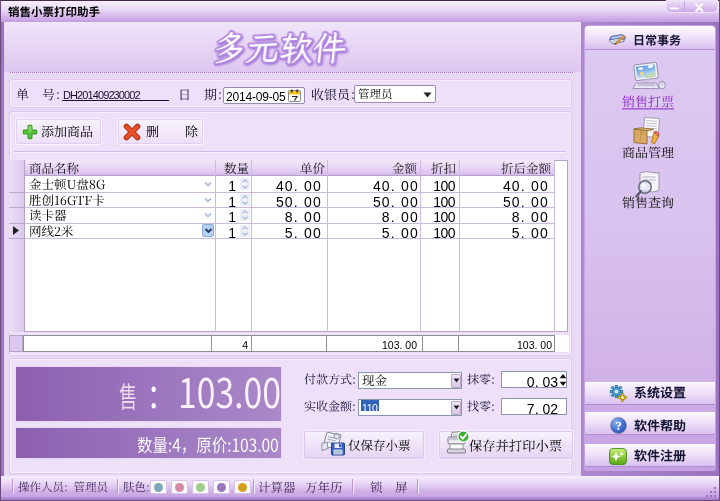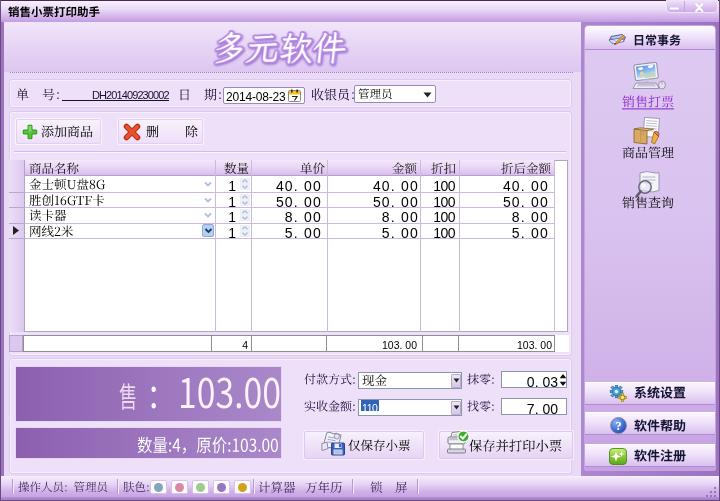--- a/index.html
+++ b/index.html
@@ -34,26 +34,26 @@
 <div style="position:absolute;left:211.0px;top:28.1px;line-height:0;transform:skewX(-6deg);filter:drop-shadow(1px 1px 1px #9a6ad0);"><svg class="" style="" width="138" height="38" viewBox="0 0 138 38">
         <path transform="translate(2,31.9)" d="M17.1 -9.7 26 -10.1Q25 -8.8 23.6 -7.6Q22.3 -6.3 20.9 -5.2Q20.1 -5.8 19.1 -6.6Q18.1 -7.3 17.3 -7.8Q16.5 -8.3 16.1 -8.3Q15.7 -8.3 15.4 -8Q15.1 -7.7 14.9 -7.3Q14.7 -7 14.7 -6.9Q14.7 -6.5 15.2 -6.2Q16.2 -5.6 17.2 -4.9Q18.2 -4.2 18.8 -3.7Q15.9 -1.8 12.5 -0.4Q9.1 1 4.9 2.1Q4 2.3 4 2.8Q4 3.3 4.9 3.3Q5.1 3.3 5.2 3.3Q21.5 0.9 29.1 -9.8Q29.2 -9.9 29.4 -10.1Q29.7 -10.3 29.7 -10.7Q29.7 -11.2 29.3 -11.6Q28.9 -12 28.3 -12.3Q27.8 -12.5 27.3 -12.5H27.2L19.8 -12.1Q19.9 -12.1 20.3 -12.6Q20.8 -13 21.2 -13.5Q21.3 -13.7 21.3 -13.9Q21.3 -14.3 20.9 -14.8Q20.4 -15.3 19.9 -15.6Q19.3 -16 19 -16Q19 -16 18.9 -16Q20.2 -16.8 21.4 -17.8Q23.8 -19.8 25.8 -22.3Q26 -22.5 26.2 -22.7Q26.5 -22.9 26.5 -23.3Q26.5 -23.7 26.1 -24.1Q25.7 -24.5 25.2 -24.8Q24.7 -25.1 24.2 -25.1H24L17.5 -24.6L17.7 -24.8Q18.1 -25.2 18.4 -25.5Q18.7 -25.9 18.7 -26.1Q18.7 -26.5 18.3 -27Q17.8 -27.5 17.3 -27.8Q16.8 -28.2 16.4 -28.2Q15.7 -28.2 15.7 -27.3V-27.2Q15.7 -26.5 15.3 -26Q13.2 -23.7 10.9 -22Q8.7 -20.2 5.7 -18.5Q5 -18.1 5 -17.7Q5 -17.3 5.6 -17.3Q5.9 -17.3 7 -17.7Q8 -18.2 9.5 -18.9Q10.9 -19.6 12.3 -20.5Q13.7 -21.3 14.8 -22.1L22.7 -22.7Q21.9 -21.6 20.5 -20.4Q19.2 -19.2 17.9 -18.3Q17.3 -18.7 16.4 -19.4Q15.5 -20 14.8 -20.5Q14 -21 13.6 -21Q13.2 -21 12.9 -20.6Q12.6 -20.3 12.5 -19.9Q12.4 -19.6 12.4 -19.5Q12.4 -19.1 12.9 -18.9Q13.7 -18.4 14.5 -17.8Q15.3 -17.2 15.8 -16.8Q13.4 -15 10.6 -13.6Q7.8 -12.2 4.3 -10.9Q3.5 -10.6 3.5 -10.1Q3.5 -9.7 4.2 -9.7L5.2 -9.9Q6.3 -10.1 8 -10.7Q9.7 -11.2 12 -12.2Q14.2 -13.1 16.6 -14.5Q17.5 -15 18.5 -15.7Q18.4 -15.5 18.4 -15.1Q18.3 -14.2 17.9 -13.8Q15.5 -11.3 12.8 -9.3Q10 -7.3 6.9 -5.5Q6.3 -5.1 6.3 -4.7Q6.3 -4.3 6.8 -4.3Q7.1 -4.3 8.2 -4.7Q9.4 -5.2 10.9 -6Q12.4 -6.7 14 -7.7Q15.7 -8.7 17.1 -9.7Z M53.7 -2.3V-2.4L53.9 -13.9L63 -14.4Q63.4 -14.4 63.7 -14.5Q64 -14.7 64 -15Q64 -15.4 63.6 -15.9Q63.2 -16.4 62.7 -16.7Q62.2 -17 61.9 -17Q61.8 -17 61.7 -17Q61.6 -17 61.5 -17Q60.8 -16.7 60 -16.7L38.6 -15.6H38.2Q37.9 -15.6 37.5 -15.6Q37.1 -15.6 36.7 -15.8H36.5Q36 -15.8 36 -15.4Q36 -15.3 36.2 -14.7Q36.4 -14.2 36.9 -13.6Q37.4 -13.2 38.3 -13.2Q38.5 -13.2 38.8 -13.2Q39.1 -13.2 39.5 -13.2L45.2 -13.5Q44.4 -9.7 43.1 -6.9Q41.7 -4.1 39.7 -2.1Q37.7 0 34.8 1.7Q33.9 2.1 33.9 2.6Q33.9 3 34.4 3Q34.8 3 35.2 2.8Q38.8 1.6 41.4 -0.5Q43.9 -2.6 45.5 -5.8Q47.2 -9.1 48 -13.6L51.3 -13.8L51.1 -2V-1.9Q51.1 -0.4 51.6 0.4Q52.2 1.2 53.2 1.6Q54.2 1.9 55.3 2Q56.4 2 57.5 2Q59.8 2 61.1 1.8Q62.4 1.6 63.2 1.1Q63.9 0.6 64.2 0Q64.4 -0.6 64.5 -1.4Q64.7 -3.6 64.7 -5.8Q64.7 -6.4 64.7 -7.1Q64.7 -7.9 64.5 -8.4Q64.4 -9 64 -9Q63.7 -9 63.4 -8.6Q63.2 -8.2 63.1 -7.4Q62.7 -4.7 62.4 -3.4Q62 -2 61.7 -1.5Q61.4 -1.1 60.9 -1Q60.1 -0.8 59.2 -0.7Q58.3 -0.6 57.3 -0.6Q55.5 -0.6 54.6 -0.9Q53.7 -1.2 53.7 -2.3ZM43.4 -21.2 58.8 -22.1Q59.2 -22.1 59.5 -22.3Q59.8 -22.4 59.8 -22.8Q59.8 -23.1 59.4 -23.5Q59.1 -23.9 58.6 -24.3Q58.1 -24.7 57.7 -24.7Q57.5 -24.7 57.4 -24.7Q57.1 -24.5 56.7 -24.5Q56.3 -24.4 55.9 -24.3L42.7 -23.5H42.2Q41.9 -23.5 41.5 -23.5Q41.2 -23.6 40.8 -23.7Q40.7 -23.7 40.5 -23.7Q40.1 -23.7 40.1 -23.3Q40.1 -22.8 40.5 -22.2Q41 -21.6 41.3 -21.4Q41.5 -21.2 42.1 -21.1H42.4Q42.6 -21.1 42.9 -21.1Q43.1 -21.1 43.4 -21.2Z M77.8 3.7Q78.6 3.7 78.6 2.7L78.7 -4.7Q78.7 -4.7 83.4 -7Q84.5 -7.5 84.5 -8Q84.5 -8.4 83.7 -8.4Q83.2 -8.4 81.9 -8Q80.8 -7.5 78.7 -6.9L78.7 -11Q81.9 -11.3 82.2 -11.5Q82.5 -11.6 82.5 -12.1Q82.5 -12.7 81.7 -13.3Q81.3 -13.7 81 -13.7Q80.6 -13.7 80.4 -13.5Q80 -13.4 78.7 -13.3L78.7 -16.1Q78.7 -17.1 77.2 -17.5Q76.7 -17.6 76.3 -17.6Q75.8 -17.6 75.8 -17.1Q75.8 -16.9 76.1 -16.5Q76.3 -16.1 76.3 -15.5V-13.1L73.2 -12.9Q75.4 -17.9 75.9 -19.6L82.5 -20Q83.5 -20 83.5 -20.6Q83.5 -21.2 82.4 -21.9Q82 -22.2 81.6 -22.2Q81.3 -22.2 80.9 -22.1Q80.5 -21.9 80 -21.9L76.4 -21.7Q77.2 -24.2 77.4 -24.7Q77.6 -25.1 77.6 -25.4Q77.6 -26.1 76.4 -26.7Q75.7 -27 75.4 -27Q74.6 -27 74.6 -26.3Q74.6 -26.1 74.7 -25.8Q74.9 -25.5 74.9 -25.3Q74.9 -25.1 73.8 -21.6L70.6 -21.5Q70 -21.5 69.6 -21.6L69.3 -21.6Q68.8 -21.6 68.8 -21.2Q68.8 -21 69.1 -20.5Q69.3 -20 69.6 -19.7Q70 -19.3 70.9 -19.3L73.3 -19.4Q72.6 -16.9 70.2 -11.9Q70.2 -11.7 70.1 -11.6Q70.1 -11.5 70.1 -11.4Q70.1 -10.3 71.5 -10.3Q72.7 -10.5 76.3 -10.8V-6.2Q71.6 -4.9 70.5 -4.7Q69.4 -4.5 68.7 -4.5Q68.1 -4.5 68 -4.1Q68 -3.7 68.9 -2.8Q69.7 -1.9 70.4 -1.9Q71.5 -1.9 76.3 -3.8V-0.4Q76.3 0.6 76.1 1.5Q76.1 1.9 76.1 2.3Q76.1 2.8 76.5 3.2Q77 3.5 77.3 3.6Q77.7 3.7 77.8 3.7ZM80.5 3.3Q81 3.3 82.1 2.6Q83.3 1.8 84.8 0.4Q88.4 -3.1 89.8 -7.4Q92.4 -1.8 97.2 2.9Q97.4 3.1 97.6 3.2Q97.7 3.3 97.9 3.3Q98 3.3 98.5 3.1Q98.9 3 99.4 2.7Q99.8 2.4 99.8 2Q99.8 1.7 99.2 1.2Q93.7 -3.6 90.6 -10.8Q90.7 -11.5 90.8 -12.3Q90.9 -13.1 91 -13.6Q91.1 -14.1 91.1 -14.3Q91.1 -14.9 90.5 -15.3Q89.6 -15.8 88.7 -15.8Q88.1 -15.8 88.1 -15.3Q88.1 -15.2 88.2 -14.8Q88.4 -14.4 88.4 -13.5Q87.8 -5.9 82.7 -0.3Q81.5 1.1 80.8 1.7Q80 2.4 80 2.9Q80 3.3 80.5 3.3ZM83.3 -11.1Q83.9 -11.1 85.7 -14Q86.6 -15.6 87.4 -17.5L94.7 -18Q94.2 -16.4 93.3 -14.3Q92.9 -13.5 92.9 -13.1Q92.9 -12.5 93.3 -12.5Q94.3 -12.5 97.1 -17.5Q97.6 -18.3 97.8 -18.5Q98 -18.8 98 -19.1Q98 -19.5 97.5 -20Q97.1 -20.5 96.2 -20.5Q95.9 -20.5 95.7 -20.4L88.3 -19.9Q89.1 -22 89.6 -23.7Q90 -25.5 90 -25.7Q90 -26.6 88.6 -27Q88 -27.2 87.6 -27.2Q87 -27.2 87 -26.7L87.2 -25.6Q87.2 -24.9 86.1 -20.9Q85.5 -19 84.8 -16.8Q84 -14.6 83.5 -13.3Q82.9 -12 82.9 -11.7Q82.9 -11.1 83.3 -11.1Z M106.3 -14.3 106.2 -0.7Q106.2 0.2 106 1.3Q105.9 1.4 105.9 1.6Q105.9 2.1 106.3 2.5Q106.6 2.9 107.1 3.1Q107.6 3.3 107.9 3.3Q108.7 3.3 108.7 2.4V-17.6Q109.5 -18.8 110.2 -20.1Q110.9 -21.3 111.4 -22.4Q112 -23.6 112.3 -24.3Q112.7 -25.1 112.7 -25.4Q112.7 -25.9 112.1 -26.3Q111.6 -26.7 111 -26.9Q110.4 -27.1 110.1 -27.1Q109.6 -27.1 109.6 -26.6Q109.6 -26.5 109.6 -26.5Q109.6 -26.5 109.6 -26.4Q109.7 -26.2 109.7 -26.1Q109.7 -26 109.7 -25.8Q109.7 -25.3 109.1 -23.8Q108.5 -22.3 107.3 -20.2Q106.2 -18.1 104.6 -15.7Q103 -13.3 101 -10.9Q100.6 -10.3 100.6 -9.9Q100.6 -9.5 101 -9.5Q101.4 -9.5 102.3 -10.3Q103.3 -11 104.4 -12.2Q105.6 -13.4 106.3 -14.3ZM122.4 -8.9 131.9 -9.4Q132.3 -9.4 132.6 -9.5Q132.9 -9.7 132.9 -10Q132.9 -10.4 132.5 -10.9Q132.1 -11.4 131.7 -11.7Q131.2 -12 130.9 -12Q130.7 -12 130.6 -11.9Q130.2 -11.8 129.8 -11.8Q129.4 -11.8 129 -11.7L122.4 -11.4V-17.4L128.7 -17.7Q129 -17.8 129.3 -17.9Q129.6 -18.1 129.6 -18.4Q129.6 -18.7 129.2 -19.1Q128.9 -19.5 128.4 -19.9Q128 -20.2 127.5 -20.2Q127.3 -20.2 127.2 -20.2Q126.7 -20 126 -19.9L122.4 -19.7V-26.4Q122.4 -26.9 122 -27.2Q121.6 -27.4 121.1 -27.6Q120.6 -27.7 120.3 -27.8L119.9 -27.8Q119.3 -27.8 119.3 -27.4Q119.3 -27.2 119.5 -26.9Q119.9 -26.3 119.9 -25.5V-19.6L116.7 -19.3Q116.8 -19.5 117.1 -20.2Q117.4 -20.9 117.6 -21.5Q117.9 -22.1 117.9 -22.2Q117.9 -22.7 117.3 -23.1Q116.8 -23.6 116.2 -23.9Q115.6 -24.3 115.2 -24.3Q114.7 -24.3 114.7 -23.7Q114.7 -23.7 114.7 -23.6Q114.8 -23.6 114.8 -23.5Q114.8 -23.3 114.8 -23.1Q114.8 -23 114.8 -22.8Q114.8 -22 114.5 -20.8Q114.2 -19.6 113.6 -18.3Q113.1 -16.9 112.5 -15.7Q111.9 -14.4 111.4 -13.5Q111 -12.9 111 -12.5Q111 -12.1 111.4 -12.1Q111.5 -12.1 112 -12.4Q112.5 -12.7 113.4 -13.8Q114.3 -14.8 115.5 -17L119.9 -17.2V-11.3L112.1 -10.9H111.9Q111.6 -10.9 111.2 -11Q110.8 -11.1 110.4 -11.2Q110.3 -11.3 110.2 -11.3Q109.8 -11.3 109.8 -10.9Q109.8 -10.7 110 -10.3Q110.1 -9.9 110.5 -9.3Q110.9 -8.7 111.4 -8.6Q111.9 -8.5 112 -8.5Q112.2 -8.5 112.4 -8.5Q112.6 -8.5 112.8 -8.5L119.9 -8.8V-0.2Q119.9 0.3 119.8 0.8Q119.7 1.3 119.6 1.8Q119.6 1.9 119.6 2.1Q119.6 2.8 120.3 3.2Q121 3.7 121.6 3.7Q122.4 3.7 122.4 2.6Z" fill="#b286e2" stroke="#b286e2" stroke-width="3.4" stroke-linejoin="round"></path>
         <path transform="translate(2,31.9)" d="M17.1 -9.7 26 -10.1Q25 -8.8 23.6 -7.6Q22.3 -6.3 20.9 -5.2Q20.1 -5.8 19.1 -6.6Q18.1 -7.3 17.3 -7.8Q16.5 -8.3 16.1 -8.3Q15.7 -8.3 15.4 -8Q15.1 -7.7 14.9 -7.3Q14.7 -7 14.7 -6.9Q14.7 -6.5 15.2 -6.2Q16.2 -5.6 17.2 -4.9Q18.2 -4.2 18.8 -3.7Q15.9 -1.8 12.5 -0.4Q9.1 1 4.9 2.1Q4 2.3 4 2.8Q4 3.3 4.9 3.3Q5.1 3.3 5.2 3.3Q21.5 0.9 29.1 -9.8Q29.2 -9.9 29.4 -10.1Q29.7 -10.3 29.7 -10.7Q29.7 -11.2 29.3 -11.6Q28.9 -12 28.3 -12.3Q27.8 -12.5 27.3 -12.5H27.2L19.8 -12.1Q19.9 -12.1 20.3 -12.6Q20.8 -13 21.2 -13.5Q21.3 -13.7 21.3 -13.9Q21.3 -14.3 20.9 -14.8Q20.4 -15.3 19.9 -15.6Q19.3 -16 19 -16Q19 -16 18.9 -16Q20.2 -16.8 21.4 -17.8Q23.8 -19.8 25.8 -22.3Q26 -22.5 26.2 -22.7Q26.5 -22.9 26.5 -23.3Q26.5 -23.7 26.1 -24.1Q25.7 -24.5 25.2 -24.8Q24.7 -25.1 24.2 -25.1H24L17.5 -24.6L17.7 -24.8Q18.1 -25.2 18.4 -25.5Q18.7 -25.9 18.7 -26.1Q18.7 -26.5 18.3 -27Q17.8 -27.5 17.3 -27.8Q16.8 -28.2 16.4 -28.2Q15.7 -28.2 15.7 -27.3V-27.2Q15.7 -26.5 15.3 -26Q13.2 -23.7 10.9 -22Q8.7 -20.2 5.7 -18.5Q5 -18.1 5 -17.7Q5 -17.3 5.6 -17.3Q5.9 -17.3 7 -17.7Q8 -18.2 9.5 -18.9Q10.9 -19.6 12.3 -20.5Q13.7 -21.3 14.8 -22.1L22.7 -22.7Q21.9 -21.6 20.5 -20.4Q19.2 -19.2 17.9 -18.3Q17.3 -18.7 16.4 -19.4Q15.5 -20 14.8 -20.5Q14 -21 13.6 -21Q13.2 -21 12.9 -20.6Q12.6 -20.3 12.5 -19.9Q12.4 -19.6 12.4 -19.5Q12.4 -19.1 12.9 -18.9Q13.7 -18.4 14.5 -17.8Q15.3 -17.2 15.8 -16.8Q13.4 -15 10.6 -13.6Q7.8 -12.2 4.3 -10.9Q3.5 -10.6 3.5 -10.1Q3.5 -9.7 4.2 -9.7L5.2 -9.9Q6.3 -10.1 8 -10.7Q9.7 -11.2 12 -12.2Q14.2 -13.1 16.6 -14.5Q17.5 -15 18.5 -15.7Q18.4 -15.5 18.4 -15.1Q18.3 -14.2 17.9 -13.8Q15.5 -11.3 12.8 -9.3Q10 -7.3 6.9 -5.5Q6.3 -5.1 6.3 -4.7Q6.3 -4.3 6.8 -4.3Q7.1 -4.3 8.2 -4.7Q9.4 -5.2 10.9 -6Q12.4 -6.7 14 -7.7Q15.7 -8.7 17.1 -9.7Z M53.7 -2.3V-2.4L53.9 -13.9L63 -14.4Q63.4 -14.4 63.7 -14.5Q64 -14.7 64 -15Q64 -15.4 63.6 -15.9Q63.2 -16.4 62.7 -16.7Q62.2 -17 61.9 -17Q61.8 -17 61.7 -17Q61.6 -17 61.5 -17Q60.8 -16.7 60 -16.7L38.6 -15.6H38.2Q37.9 -15.6 37.5 -15.6Q37.1 -15.6 36.7 -15.8H36.5Q36 -15.8 36 -15.4Q36 -15.3 36.2 -14.7Q36.4 -14.2 36.9 -13.6Q37.4 -13.2 38.3 -13.2Q38.5 -13.2 38.8 -13.2Q39.1 -13.2 39.5 -13.2L45.2 -13.5Q44.4 -9.7 43.1 -6.9Q41.7 -4.1 39.7 -2.1Q37.7 0 34.8 1.7Q33.9 2.1 33.9 2.6Q33.9 3 34.4 3Q34.8 3 35.2 2.8Q38.8 1.6 41.4 -0.5Q43.9 -2.6 45.5 -5.8Q47.2 -9.1 48 -13.6L51.3 -13.8L51.1 -2V-1.9Q51.1 -0.4 51.6 0.4Q52.2 1.2 53.2 1.6Q54.2 1.9 55.3 2Q56.4 2 57.5 2Q59.8 2 61.1 1.8Q62.4 1.6 63.2 1.1Q63.9 0.6 64.2 0Q64.4 -0.6 64.5 -1.4Q64.7 -3.6 64.7 -5.8Q64.7 -6.4 64.7 -7.1Q64.7 -7.9 64.5 -8.4Q64.4 -9 64 -9Q63.7 -9 63.4 -8.6Q63.2 -8.2 63.1 -7.4Q62.7 -4.7 62.4 -3.4Q62 -2 61.7 -1.5Q61.4 -1.1 60.9 -1Q60.1 -0.8 59.2 -0.7Q58.3 -0.6 57.3 -0.6Q55.5 -0.6 54.6 -0.9Q53.7 -1.2 53.7 -2.3ZM43.4 -21.2 58.8 -22.1Q59.2 -22.1 59.5 -22.3Q59.8 -22.4 59.8 -22.8Q59.8 -23.1 59.4 -23.5Q59.1 -23.9 58.6 -24.3Q58.1 -24.7 57.7 -24.7Q57.5 -24.7 57.4 -24.7Q57.1 -24.5 56.7 -24.5Q56.3 -24.4 55.9 -24.3L42.7 -23.5H42.2Q41.9 -23.5 41.5 -23.5Q41.2 -23.6 40.8 -23.7Q40.7 -23.7 40.5 -23.7Q40.1 -23.7 40.1 -23.3Q40.1 -22.8 40.5 -22.2Q41 -21.6 41.3 -21.4Q41.5 -21.2 42.1 -21.1H42.4Q42.6 -21.1 42.9 -21.1Q43.1 -21.1 43.4 -21.2Z M77.8 3.7Q78.6 3.7 78.6 2.7L78.7 -4.7Q78.7 -4.7 83.4 -7Q84.5 -7.5 84.5 -8Q84.5 -8.4 83.7 -8.4Q83.2 -8.4 81.9 -8Q80.8 -7.5 78.7 -6.9L78.7 -11Q81.9 -11.3 82.2 -11.5Q82.5 -11.6 82.5 -12.1Q82.5 -12.7 81.7 -13.3Q81.3 -13.7 81 -13.7Q80.6 -13.7 80.4 -13.5Q80 -13.4 78.7 -13.3L78.7 -16.1Q78.7 -17.1 77.2 -17.5Q76.7 -17.6 76.3 -17.6Q75.8 -17.6 75.8 -17.1Q75.8 -16.9 76.1 -16.5Q76.3 -16.1 76.3 -15.5V-13.1L73.2 -12.9Q75.4 -17.9 75.9 -19.6L82.5 -20Q83.5 -20 83.5 -20.6Q83.5 -21.2 82.4 -21.9Q82 -22.2 81.6 -22.2Q81.3 -22.2 80.9 -22.1Q80.5 -21.9 80 -21.9L76.4 -21.7Q77.2 -24.2 77.4 -24.7Q77.6 -25.1 77.6 -25.4Q77.6 -26.1 76.4 -26.7Q75.7 -27 75.4 -27Q74.6 -27 74.6 -26.3Q74.6 -26.1 74.7 -25.8Q74.9 -25.5 74.9 -25.3Q74.9 -25.1 73.8 -21.6L70.6 -21.5Q70 -21.5 69.6 -21.6L69.3 -21.6Q68.8 -21.6 68.8 -21.2Q68.8 -21 69.1 -20.5Q69.3 -20 69.6 -19.7Q70 -19.3 70.9 -19.3L73.3 -19.4Q72.6 -16.9 70.2 -11.9Q70.2 -11.7 70.1 -11.6Q70.1 -11.5 70.1 -11.4Q70.1 -10.3 71.5 -10.3Q72.7 -10.5 76.3 -10.8V-6.2Q71.6 -4.9 70.5 -4.7Q69.4 -4.5 68.7 -4.5Q68.1 -4.5 68 -4.1Q68 -3.7 68.9 -2.8Q69.7 -1.9 70.4 -1.9Q71.5 -1.9 76.3 -3.8V-0.4Q76.3 0.6 76.1 1.5Q76.1 1.9 76.1 2.3Q76.1 2.8 76.5 3.2Q77 3.5 77.3 3.6Q77.7 3.7 77.8 3.7ZM80.5 3.3Q81 3.3 82.1 2.6Q83.3 1.8 84.8 0.4Q88.4 -3.1 89.8 -7.4Q92.4 -1.8 97.2 2.9Q97.4 3.1 97.6 3.2Q97.7 3.3 97.9 3.3Q98 3.3 98.5 3.1Q98.9 3 99.4 2.7Q99.8 2.4 99.8 2Q99.8 1.7 99.2 1.2Q93.7 -3.6 90.6 -10.8Q90.7 -11.5 90.8 -12.3Q90.9 -13.1 91 -13.6Q91.1 -14.1 91.1 -14.3Q91.1 -14.9 90.5 -15.3Q89.6 -15.8 88.7 -15.8Q88.1 -15.8 88.1 -15.3Q88.1 -15.2 88.2 -14.8Q88.4 -14.4 88.4 -13.5Q87.8 -5.9 82.7 -0.3Q81.5 1.1 80.8 1.7Q80 2.4 80 2.9Q80 3.3 80.5 3.3ZM83.3 -11.1Q83.9 -11.1 85.7 -14Q86.6 -15.6 87.4 -17.5L94.7 -18Q94.2 -16.4 93.3 -14.3Q92.9 -13.5 92.9 -13.1Q92.9 -12.5 93.3 -12.5Q94.3 -12.5 97.1 -17.5Q97.6 -18.3 97.8 -18.5Q98 -18.8 98 -19.1Q98 -19.5 97.5 -20Q97.1 -20.5 96.2 -20.5Q95.9 -20.5 95.7 -20.4L88.3 -19.9Q89.1 -22 89.6 -23.7Q90 -25.5 90 -25.7Q90 -26.6 88.6 -27Q88 -27.2 87.6 -27.2Q87 -27.2 87 -26.7L87.2 -25.6Q87.2 -24.9 86.1 -20.9Q85.5 -19 84.8 -16.8Q84 -14.6 83.5 -13.3Q82.9 -12 82.9 -11.7Q82.9 -11.1 83.3 -11.1Z M106.3 -14.3 106.2 -0.7Q106.2 0.2 106 1.3Q105.9 1.4 105.9 1.6Q105.9 2.1 106.3 2.5Q106.6 2.9 107.1 3.1Q107.6 3.3 107.9 3.3Q108.7 3.3 108.7 2.4V-17.6Q109.5 -18.8 110.2 -20.1Q110.9 -21.3 111.4 -22.4Q112 -23.6 112.3 -24.3Q112.7 -25.1 112.7 -25.4Q112.7 -25.9 112.1 -26.3Q111.6 -26.7 111 -26.9Q110.4 -27.1 110.1 -27.1Q109.6 -27.1 109.6 -26.6Q109.6 -26.5 109.6 -26.5Q109.6 -26.5 109.6 -26.4Q109.7 -26.2 109.7 -26.1Q109.7 -26 109.7 -25.8Q109.7 -25.3 109.1 -23.8Q108.5 -22.3 107.3 -20.2Q106.2 -18.1 104.6 -15.7Q103 -13.3 101 -10.9Q100.6 -10.3 100.6 -9.9Q100.6 -9.5 101 -9.5Q101.4 -9.5 102.3 -10.3Q103.3 -11 104.4 -12.2Q105.6 -13.4 106.3 -14.3ZM122.4 -8.9 131.9 -9.4Q132.3 -9.4 132.6 -9.5Q132.9 -9.7 132.9 -10Q132.9 -10.4 132.5 -10.9Q132.1 -11.4 131.7 -11.7Q131.2 -12 130.9 -12Q130.7 -12 130.6 -11.9Q130.2 -11.8 129.8 -11.8Q129.4 -11.8 129 -11.7L122.4 -11.4V-17.4L128.7 -17.7Q129 -17.8 129.3 -17.9Q129.6 -18.1 129.6 -18.4Q129.6 -18.7 129.2 -19.1Q128.9 -19.5 128.4 -19.9Q128 -20.2 127.5 -20.2Q127.3 -20.2 127.2 -20.2Q126.7 -20 126 -19.9L122.4 -19.7V-26.4Q122.4 -26.9 122 -27.2Q121.6 -27.4 121.1 -27.6Q120.6 -27.7 120.3 -27.8L119.9 -27.8Q119.3 -27.8 119.3 -27.4Q119.3 -27.2 119.5 -26.9Q119.9 -26.3 119.9 -25.5V-19.6L116.7 -19.3Q116.8 -19.5 117.1 -20.2Q117.4 -20.9 117.6 -21.5Q117.9 -22.1 117.9 -22.2Q117.9 -22.7 117.3 -23.1Q116.8 -23.6 116.2 -23.9Q115.6 -24.3 115.2 -24.3Q114.7 -24.3 114.7 -23.7Q114.7 -23.7 114.7 -23.6Q114.8 -23.6 114.8 -23.5Q114.8 -23.3 114.8 -23.1Q114.8 -23 114.8 -22.8Q114.8 -22 114.5 -20.8Q114.2 -19.6 113.6 -18.3Q113.1 -16.9 112.5 -15.7Q111.9 -14.4 111.4 -13.5Q111 -12.9 111 -12.5Q111 -12.1 111.4 -12.1Q111.5 -12.1 112 -12.4Q112.5 -12.7 113.4 -13.8Q114.3 -14.8 115.5 -17L119.9 -17.2V-11.3L112.1 -10.9H111.9Q111.6 -10.9 111.2 -11Q110.8 -11.1 110.4 -11.2Q110.3 -11.3 110.2 -11.3Q109.8 -11.3 109.8 -10.9Q109.8 -10.7 110 -10.3Q110.1 -9.9 110.5 -9.3Q110.9 -8.7 111.4 -8.6Q111.9 -8.5 112 -8.5Q112.2 -8.5 112.4 -8.5Q112.6 -8.5 112.8 -8.5L119.9 -8.8V-0.2Q119.9 0.3 119.8 0.8Q119.7 1.3 119.6 1.8Q119.6 1.9 119.6 2.1Q119.6 2.8 120.3 3.2Q121 3.7 121.6 3.7Q122.4 3.7 122.4 2.6Z" fill="#ffffff"></path>
       </svg></div>
 <div class="abs" style="left:10px;top:72px;width:563px;height:0;border-top:1px dotted #a87fd0;"></div>
 <div class="abs" style="left:9px;top:79px;width:563px;height:29px;background:#eee0f9;border:1px solid #dfc8f2;border-radius:3px;box-shadow:inset 0 0 0 1px #f6eefc;"></div>
 <div style="position:absolute;left:14.0px;top:85.6px;line-height:0;"><svg class="" style="" width="56" height="17" viewBox="0 0 56 17">
         <path transform="translate(2,13.4)" d="M3.3 -10.8 3.2 -10.6C3.8 -10.1 4.5 -9.1 4.6 -8.4C5.6 -7.7 6.3 -9.8 3.3 -10.8ZM9.8 -6.1H6.9V-7.7H9.8ZM9.8 -5.7V-3.9H6.9V-5.7ZM3.1 -6.1V-7.7H6.1V-6.1ZM3.1 -5.7H6.1V-3.9H3.1ZM11.3 -2.8 10.6 -2H6.9V-3.5H9.8V-3H9.9C10.2 -3 10.6 -3.2 10.7 -3.3V-7.6C10.9 -7.6 11.1 -7.7 11.2 -7.8L10.2 -8.6L9.7 -8.1H7.6C8.2 -8.6 9 -9.4 9.6 -10.1C9.9 -10 10 -10.2 10.1 -10.3L8.8 -10.9C8.3 -9.9 7.7 -8.8 7.2 -8.1H3.2L2.3 -8.6V-2.9H2.4C2.8 -2.9 3.1 -3.1 3.1 -3.2V-3.5H6.1V-2H0.5L0.6 -1.6H6.1V1H6.2C6.6 1 6.9 0.8 6.9 0.8V-1.6H12.2C12.4 -1.6 12.5 -1.7 12.5 -1.8C12.1 -2.2 11.3 -2.8 11.3 -2.8Z M37.3 -6.2 36.7 -5.4H26.6L26.7 -5H29.8C29.7 -4.6 29.4 -3.9 29.2 -3.4C29 -3.4 28.7 -3.3 28.6 -3.2L29.5 -2.4L29.9 -2.9H35.7C35.5 -1.5 35.1 -0.4 34.7 -0.1C34.6 0 34.4 0 34.2 0C33.8 0 32.6 -0.1 31.9 -0.2L31.9 0.1C32.5 0.1 33.2 0.3 33.4 0.4C33.6 0.6 33.7 0.8 33.7 1C34.3 1 34.8 0.9 35.2 0.6C35.8 0.2 36.3 -1.2 36.5 -2.8C36.8 -2.8 37 -2.8 37.1 -2.9L36.1 -3.7L35.6 -3.2H30C30.2 -3.8 30.5 -4.5 30.7 -5H38.1C38.3 -5 38.4 -5.1 38.5 -5.2C38 -5.6 37.3 -6.2 37.3 -6.2ZM29.7 -6.4V-6.9H35.4V-6.3H35.5C35.8 -6.3 36.2 -6.5 36.2 -6.6V-9.7C36.5 -9.7 36.7 -9.8 36.8 -9.9L35.7 -10.8L35.2 -10.2H29.8L28.8 -10.6V-6.1H29C29.3 -6.1 29.7 -6.3 29.7 -6.4ZM35.4 -9.8V-7.3H29.7V-9.8Z M42 -0.4C42.5 -0.4 42.8 -0.8 42.8 -1.2C42.8 -1.7 42.5 -2 42 -2C41.5 -2 41.2 -1.7 41.2 -1.2C41.2 -0.8 41.5 -0.4 42 -0.4ZM42 -5.7C42.5 -5.7 42.8 -6 42.8 -6.4C42.8 -6.9 42.5 -7.2 42 -7.2C41.5 -7.2 41.2 -6.9 41.2 -6.4C41.2 -6 41.5 -5.7 42 -5.7Z" fill="#18102e"></path>
       </svg></div>
 <div class="abs" style="left:62px;top:87px;width:107px;height:14px;border-bottom:1px solid #18102e;"></div>
-<div class="abs num" style="left:63px;top:89px;font-size:11px;letter-spacing:-0.9px;color:#18102e;margin-left:29px;">DH201409230002</div>
+<div class="abs num" style="left:63px;top:89px;font-size:11px;letter-spacing:-0.9px;color:#18102e;">DH201409230002</div>
 <div style="position:absolute;left:176.0px;top:85.6px;line-height:0;"><svg class="" style="" width="56" height="17" viewBox="0 0 56 17">
         <path transform="translate(2,13.4)" d="M9.6 -4.8V-0.6H3.5V-4.8ZM9.6 -5.2H3.5V-9.2H9.6ZM2.6 -9.6V0.9H2.8C3.2 0.9 3.5 0.7 3.5 0.6V-0.2H9.6V0.8H9.7C10 0.8 10.4 0.6 10.4 0.5V-9.1C10.7 -9.1 10.9 -9.2 11 -9.3L9.9 -10.2L9.4 -9.6H3.6L2.6 -10Z M28.5 -2.3C28 -1 27.2 0.2 26.5 0.8L26.6 1C27.6 0.5 28.5 -0.4 29.2 -1.5C29.5 -1.5 29.7 -1.6 29.7 -1.7ZM30.6 -2.2 30.4 -2.1C30.9 -1.6 31.6 -0.8 31.7 -0.2C32.6 0.5 33.2 -1.3 30.6 -2.2ZM31.1 -10.7V-8.9H28.7V-10.3C29 -10.3 29.1 -10.4 29.2 -10.6L27.9 -10.7V-8.9H26.7L26.8 -8.5H27.9V-3H26.4L26.5 -2.7H33.3C33.4 -2.7 33.6 -2.7 33.6 -2.9C33.2 -3.2 32.6 -3.7 32.6 -3.7L32.1 -3H31.9V-8.5H33.1C33.3 -8.5 33.4 -8.5 33.5 -8.7C33.1 -9 32.6 -9.5 32.6 -9.5L32.1 -8.9H31.9V-10.2C32.2 -10.3 32.3 -10.4 32.4 -10.6ZM28.7 -8.5H31.1V-7H28.7ZM28.7 -3V-4.7H31.1V-3ZM28.7 -6.6H31.1V-5.1H28.7ZM37.1 -9.7V-7.2H34.7V-9.7ZM33.9 -10.1V-5.6C33.9 -3.1 33.6 -0.9 32 0.8L32.2 1C33.9 -0.3 34.5 -2.1 34.6 -3.9H37.1V-0.4C37.1 -0.2 37 -0.1 36.8 -0.1C36.6 -0.1 35.3 -0.2 35.3 -0.2V0C35.8 0.1 36.2 0.2 36.3 0.4C36.5 0.5 36.6 0.7 36.6 1C37.8 0.9 37.9 0.4 37.9 -0.3V-9.5C38.2 -9.6 38.4 -9.7 38.5 -9.8L37.4 -10.6L37 -10.1H34.8L33.9 -10.5ZM37.1 -6.9V-4.3H34.6C34.7 -4.7 34.7 -5.1 34.7 -5.6V-6.9Z M42 -0.4C42.5 -0.4 42.8 -0.8 42.8 -1.2C42.8 -1.7 42.5 -2 42 -2C41.5 -2 41.2 -1.7 41.2 -1.2C41.2 -0.8 41.5 -0.4 42 -0.4ZM42 -5.7C42.5 -5.7 42.8 -6 42.8 -6.4C42.8 -6.9 42.5 -7.2 42 -7.2C41.5 -7.2 41.2 -6.9 41.2 -6.4C41.2 -6 41.5 -5.7 42 -5.7Z" fill="#18102e"></path>
       </svg></div>
 <div class="abs" style="left:223px;top:87px;width:82px;height:17px;background:#fff;border:1px solid #9a8ab8;border-radius:2px;"></div>
-<div class="abs num" style="left:226px;top:90px;font-size:12px;letter-spacing:-0.2px;">2014-08-23</div>
+<div class="abs num" style="left:226px;top:90px;font-size:12px;letter-spacing:-0.2px;">2014-09-05</div>
 <svg class="abs" style="left:288px;top:89px;" width="13" height="13">
 <rect x="0.5" y="1.5" width="12" height="11" rx="1" fill="#fff" stroke="#888"></rect>
 <rect x="1" y="2" width="11" height="3.5" fill="#f5c518"></rect>
 <rect x="3" y="0.5" width="1.6" height="3" fill="#333"></rect>
 <rect x="8.4" y="0.5" width="1.6" height="3" fill="#333"></rect>
 <path d="M4 7.5 h5 l-2.5 4" stroke="#222" stroke-width="1.2" fill="none"></path>
     </svg>
 <div style="position:absolute;left:309.0px;top:85.6px;line-height:0;"><svg class="" style="" width="56" height="17" viewBox="0 0 56 17">
         <path transform="translate(2,13.4)" d="M8.6 -10.6 7.2 -10.9C6.8 -8.4 6 -5.8 5.1 -4.1L5.3 -4C5.9 -4.7 6.4 -5.5 6.9 -6.5C7.2 -4.9 7.6 -3.4 8.4 -2.2C7.6 -1 6.4 0 5 0.8L5.1 1C6.7 0.3 7.9 -0.5 8.8 -1.6C9.5 -0.5 10.5 0.3 11.8 1C11.9 0.6 12.3 0.4 12.6 0.3L12.7 0.2C11.2 -0.4 10.1 -1.2 9.3 -2.2C10.3 -3.7 10.9 -5.5 11.2 -7.6H12.2C12.4 -7.6 12.6 -7.6 12.6 -7.8C12.2 -8.2 11.5 -8.7 11.5 -8.7L10.9 -8H7.5C7.7 -8.7 7.9 -9.5 8.1 -10.3C8.4 -10.3 8.6 -10.4 8.6 -10.6ZM7.3 -7.6H10.2C10 -5.8 9.6 -4.2 8.8 -2.8C8 -4 7.4 -5.4 7.1 -6.9ZM5.2 -10.7 3.9 -10.9V-3.5L2.1 -2.9V-9C2.4 -9.1 2.5 -9.2 2.5 -9.4L1.2 -9.5V-3.1C1.2 -2.9 1.2 -2.8 0.8 -2.6L1.3 -1.6C1.4 -1.6 1.5 -1.7 1.6 -1.9C2.5 -2.3 3.3 -2.8 3.9 -3.1V1H4.1C4.4 1 4.8 0.8 4.8 0.7V-10.4C5.1 -10.4 5.2 -10.5 5.2 -10.7Z M25.1 -3.8 24.2 -4.6C23.8 -4.1 23.1 -3.2 22.4 -2.6C22 -3.4 21.6 -4.2 21.4 -5.1H23.3V-4.7H23.5C23.8 -4.7 24.2 -4.9 24.2 -5V-9.6C24.4 -9.6 24.6 -9.7 24.7 -9.8L23.7 -10.6L23.2 -10.1H19.8L18.9 -10.6V-0.4C18.9 -0.1 18.8 -0.1 18.4 0.1L18.9 1.1C19 1 19.1 0.9 19.2 0.8C20.2 0.2 21.2 -0.5 21.7 -0.8L21.6 -1C21 -0.7 20.3 -0.4 19.7 -0.2V-5.1H21.1C21.7 -2.3 22.8 -0.2 24.9 0.9C25 0.5 25.3 0.3 25.6 0.2L25.6 0.1C24.3 -0.4 23.3 -1.3 22.6 -2.4C23.4 -2.8 24.3 -3.4 24.7 -3.8C24.9 -3.7 25.1 -3.7 25.1 -3.8ZM19.7 -9.3V-9.7H23.3V-7.8H19.7ZM19.7 -7.4H23.3V-5.5H19.7ZM16 -10.3C16.3 -10.3 16.4 -10.4 16.4 -10.5L15.1 -10.9C14.8 -9.5 14.2 -7.2 13.4 -5.9L13.6 -5.8C13.9 -6.1 14.1 -6.4 14.3 -6.8L14.4 -6.4H15.5V-4.5H13.5L13.6 -4.1H15.5V-0.6C15.5 -0.4 15.4 -0.3 15.1 0L16 0.8C16 0.8 16.1 0.7 16.1 0.5C17.1 -0.5 18 -1.5 18.5 -2L18.4 -2.2C17.6 -1.6 16.9 -1.1 16.3 -0.7V-4.1H18.3C18.4 -4.1 18.6 -4.2 18.6 -4.3C18.2 -4.7 17.6 -5.2 17.6 -5.2L17 -4.5H16.3V-6.4H17.9C18 -6.4 18.2 -6.5 18.2 -6.6C17.8 -7 17.2 -7.5 17.2 -7.5L16.7 -6.8H14.4C14.7 -7.4 15.1 -8 15.3 -8.6H18.1C18.2 -8.6 18.4 -8.7 18.4 -8.9C18 -9.2 17.4 -9.7 17.4 -9.7L16.9 -9H15.5C15.7 -9.5 15.8 -9.9 16 -10.3Z M32.8 -1.8 32.7 -1.5C34.8 -0.8 36.4 0.1 37.3 0.9C38.3 1.6 39.8 -0.4 32.8 -1.8ZM33.5 -5 32.2 -5.2C32.1 -2.3 32.2 -0.5 26.8 0.8L26.9 1C32.9 -0.1 33 -2 33.1 -4.7C33.3 -4.7 33.5 -4.9 33.5 -5ZM29.1 -1.3V-5.7H36.1V-1.4H36.3C36.5 -1.4 36.9 -1.6 37 -1.7V-5.6C37.2 -5.6 37.4 -5.7 37.5 -5.8L36.5 -6.6L36 -6.1H29.2L28.2 -6.5V-1H28.4C28.7 -1 29.1 -1.2 29.1 -1.3ZM29.8 -7.1V-7.5H35.5V-7H35.6C35.9 -7 36.3 -7.2 36.3 -7.3V-9.6C36.6 -9.7 36.8 -9.8 36.8 -9.8L35.8 -10.6L35.4 -10.1H29.9L29 -10.5V-6.8H29.1C29.5 -6.8 29.8 -7 29.8 -7.1ZM35.5 -9.7V-7.9H29.8V-9.7Z M42 -0.4C42.5 -0.4 42.8 -0.8 42.8 -1.2C42.8 -1.7 42.5 -2 42 -2C41.5 -2 41.2 -1.7 41.2 -1.2C41.2 -0.8 41.5 -0.4 42 -0.4ZM42 -5.7C42.5 -5.7 42.8 -6 42.8 -6.4C42.8 -6.9 42.5 -7.2 42 -7.2C41.5 -7.2 41.2 -6.9 41.2 -6.4C41.2 -6 41.5 -5.7 42 -5.7Z" fill="#18102e"></path>
       </svg></div>
@@ -239,21 +239,21 @@
 <div class="abs" style="left:360.5px;top:399.5px;width:18px;height:11.5px;background:#2f63b8;"></div>
 <div class="abs num" style="left:362px;top:401.5px;font-size:10.5px;letter-spacing:-0.4px;color:#fff;text-align:center;">110</div>
 <div class="abs" style="left:451px;top:400.5px;width:10px;height:14px;background:linear-gradient(to bottom,#efe6f6,#d6c8e6);border:1px solid #b8aac8;border-radius:1px;"></div>
 <svg class="abs" style="left:452.5px;top:405px;" width="7" height="5">
       <path d="M0.5 0.5 L6.5 0.5 L3.5 4.5 Z" fill="#222"></path>
     </svg>
 <div style="position:absolute;left:465.0px;top:398.4px;line-height:0;"><svg class="" style="" width="32" height="16" viewBox="0 0 32 16">
         <path transform="translate(2,12.6)" d="M8.6 -9.5 8.5 -9.4C9.1 -9.1 9.8 -8.4 10 -7.9C10.9 -7.5 11.3 -9.2 8.6 -9.5ZM4.1 -6.1 4.3 -5.8 7 -6.1C7.2 -4.8 7.4 -3.6 7.9 -2.5C6.8 -1.3 5.5 -0.3 4.1 0.4L4.2 0.6C5.7 0 7 -0.8 8.1 -1.9C8.6 -1 9.2 -0.2 10 0.4C10.5 0.8 11.2 1.2 11.5 0.8C11.6 0.6 11.6 0.4 11.2 0L11.4 -1.8L11.3 -1.9C11.1 -1.4 10.9 -0.8 10.8 -0.5C10.6 -0.3 10.6 -0.3 10.4 -0.5C9.7 -1 9.1 -1.7 8.7 -2.5C9.4 -3.3 10 -4.2 10.5 -5.2C10.8 -5.1 10.9 -5.2 11 -5.3L9.9 -5.8C9.5 -4.8 9 -4 8.4 -3.2C8.1 -4.1 7.9 -5.2 7.8 -6.2L11.3 -6.7C11.4 -6.7 11.5 -6.8 11.6 -6.9C11.1 -7.2 10.5 -7.6 10.5 -7.6L10 -6.9L7.7 -6.6C7.6 -7.5 7.6 -8.5 7.6 -9.5C7.9 -9.6 8 -9.7 8 -9.8L6.8 -10C6.8 -8.8 6.8 -7.6 6.9 -6.5ZM0.4 -3.8 0.9 -2.8C1 -2.9 1.1 -3 1.2 -3.1L2.4 -3.7V-0.3C2.4 -0.1 2.3 -0.1 2.1 -0.1C1.9 -0.1 0.8 -0.1 0.8 -0.1V0.1C1.3 0.1 1.6 0.2 1.7 0.3C1.9 0.5 1.9 0.7 2 0.9C3 0.8 3.1 0.4 3.1 -0.2V-4L5 -4.9L4.9 -5.1L3.1 -4.6V-7.1H4.7C4.9 -7.1 5 -7.2 5 -7.3C4.7 -7.7 4.1 -8.2 4.1 -8.2L3.6 -7.5H3.1V-9.6C3.4 -9.6 3.6 -9.8 3.6 -9.9L2.4 -10.1V-7.5H0.5L0.6 -7.1H2.4V-4.4C1.5 -4.1 0.8 -3.9 0.4 -3.8Z M17.3 -4.1 17.1 -4C17.5 -3.7 17.9 -3.1 18.1 -2.7C18.7 -2.2 19.4 -3.5 17.3 -4.1ZM21.4 -5.7H18.9V-5.4H21.4ZM21.2 -6.8H18.9V-6.4H21.2ZM16.9 -5.8H14.3V-5.4H16.9ZM16.9 -6.8H14.5V-6.5H16.9ZM15.7 -1.1 15.6 -0.9C16.8 -0.6 18.5 0.3 19.2 0.9C20 1 20 0.2 18.6 -0.5C19.4 -0.9 20.5 -1.6 21.1 -2C21.3 -2 21.5 -2 21.6 -2.1L20.7 -3L20.2 -2.5H14.4L14.5 -2.1H20C19.5 -1.6 18.8 -1 18.3 -0.6C17.7 -0.8 16.8 -1 15.7 -1.1ZM18 -4.9C19.1 -3.7 21 -2.8 22.8 -2.5C22.9 -2.8 23.2 -3 23.5 -3.1L23.6 -3.3C21.8 -3.4 19.4 -4 18.2 -5.1C18.6 -5 18.7 -5.1 18.8 -5.2L17.7 -5.8C16.8 -4.6 14.6 -3.2 12.5 -2.4L12.7 -2.3C14.8 -2.8 16.8 -3.9 18 -4.9ZM13.7 -8.4 13.5 -8.4C13.6 -7.8 13.3 -7.1 12.9 -6.8C12.6 -6.7 12.5 -6.5 12.6 -6.2C12.7 -6 13.1 -6 13.4 -6.2C13.7 -6.4 14 -6.9 13.9 -7.6H17.6V-5.8H17.7C18.1 -5.8 18.3 -6 18.3 -6V-7.6H22.3C22.1 -7.2 22 -6.7 21.8 -6.3L22 -6.2C22.4 -6.6 22.9 -7.1 23.1 -7.5C23.4 -7.5 23.5 -7.5 23.6 -7.6L22.7 -8.5L22.2 -8H18.3V-9H22.2C22.3 -9 22.5 -9.1 22.5 -9.2C22.1 -9.6 21.5 -10 21.5 -10L20.9 -9.3H13.7L13.8 -9H17.6V-8H13.8C13.8 -8.1 13.8 -8.3 13.7 -8.4Z M26 0.2C26.4 0.2 26.7 -0.2 26.7 -0.6C26.7 -1 26.4 -1.3 26 -1.3C25.5 -1.3 25.2 -1 25.2 -0.6C25.2 -0.2 25.5 0.2 26 0.2ZM26 -4.6C26.4 -4.6 26.7 -4.9 26.7 -5.3C26.7 -5.7 26.4 -6 26 -6C25.5 -6 25.2 -5.7 25.2 -5.3C25.2 -4.9 25.5 -4.6 26 -4.6Z" fill="#1c1440"></path>
       </svg></div>
 <div class="abs" style="left:501px;top:398px;width:66px;height:17px;background:#fff;border:1px solid #8a96b0;"></div>
-<div class="abs num" style="left:518px;top:400.5px;width:40px;font-size:14px;text-align:right;">7. 00</div>
+<div class="abs num" style="left:518px;top:400.5px;width:40px;font-size:14px;text-align:right;">7. 02</div>
 <div class="abs" style="left:304px;top:431px;width:120px;height:28px;background:linear-gradient(to bottom,#f7f1fc,#e6d4f4);border:1px solid #dcc8f0;border-radius:2px;box-shadow:0 0 0 1px #f6effb;"></div>
 <svg class="abs" style="left:319px;top:431px;" width="27" height="25" viewBox="0 0 27 25">
 <g transform="rotate(10 12 12)">
 <path d="M6 3 q2 -2 4.5 -1 q2.5 1 5 -0.5 l5 1 l-1 14 q-2.5 1.5 -5 0.5 q-2.5 -1 -5 0.5 l-4.5 -1 Z" fill="#f2f2f8" stroke="#8888a8" stroke-width="1"></path>
 <circle cx="16.5" cy="4.5" r="2.6" fill="#e4e4f0" stroke="#8888a8" stroke-width="0.8"></circle>
 <path d="M8 6.5 h8 M8 9 h8 M8 11.5 h6" stroke="#a0a0bc" stroke-width="0.9"></path>
 <path d="M3 14 l5 -2 l2 6 l-5.5 3 Z" fill="#e8e8f2" stroke="#8888a8" stroke-width="0.9"></path>
 </g>
 <rect x="12.5" y="12" width="13" height="12" rx="1" fill="#3a5fc0" stroke="#1a3a90" stroke-width="0.9"></rect>
 <rect x="15.5" y="12.5" width="7" height="4.5" fill="#e8ecfa"></rect>

